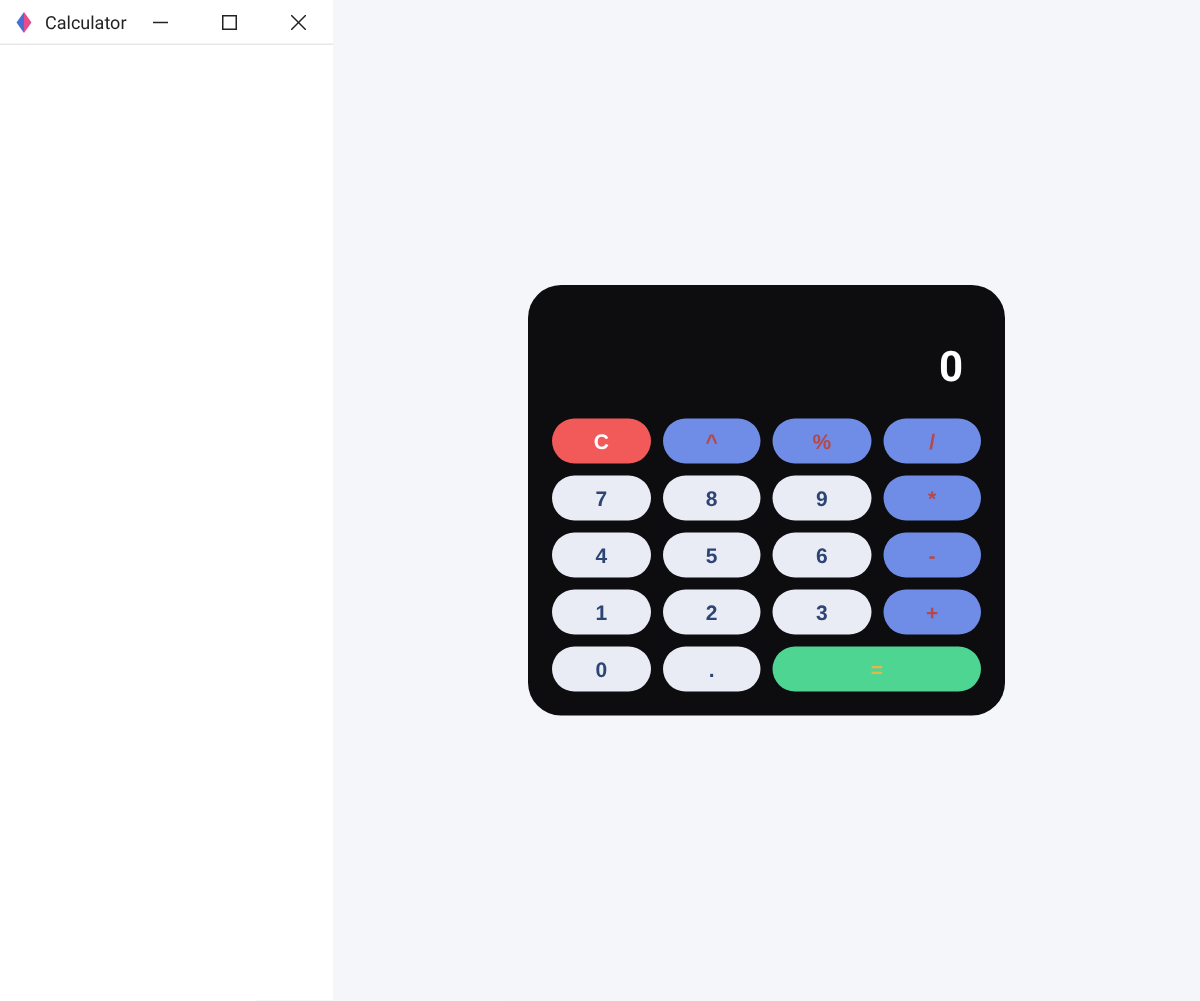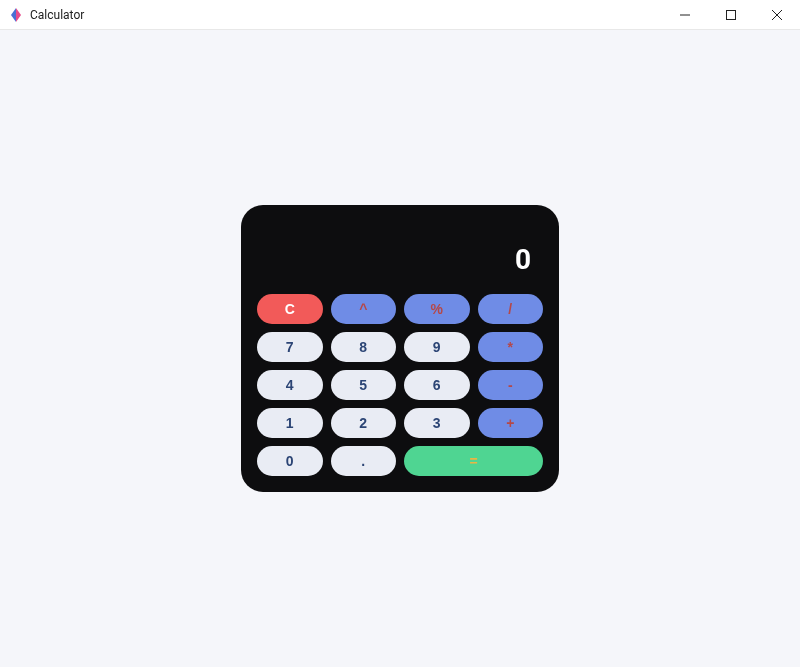--- a/index.html
+++ b/index.html
@@ -8,21 +8,21 @@
       background: #f5f6fa;
       width: 800px;
       height: 667px;
       overflow: hidden;
     }
     .window {
       width: 100%;
       height: 100%;
       background: #ffffff;
       display: flex;
-      flex-direction: column;
+      flex-direction: row;
     }
     .titlebar {
       height: 30px;
       display: flex;
       align-items: center;
       justify-content: space-between;
       padding-left: 8px;
       background: #ffffff;
       border-bottom: 1px solid #e8e8e8;
     }

